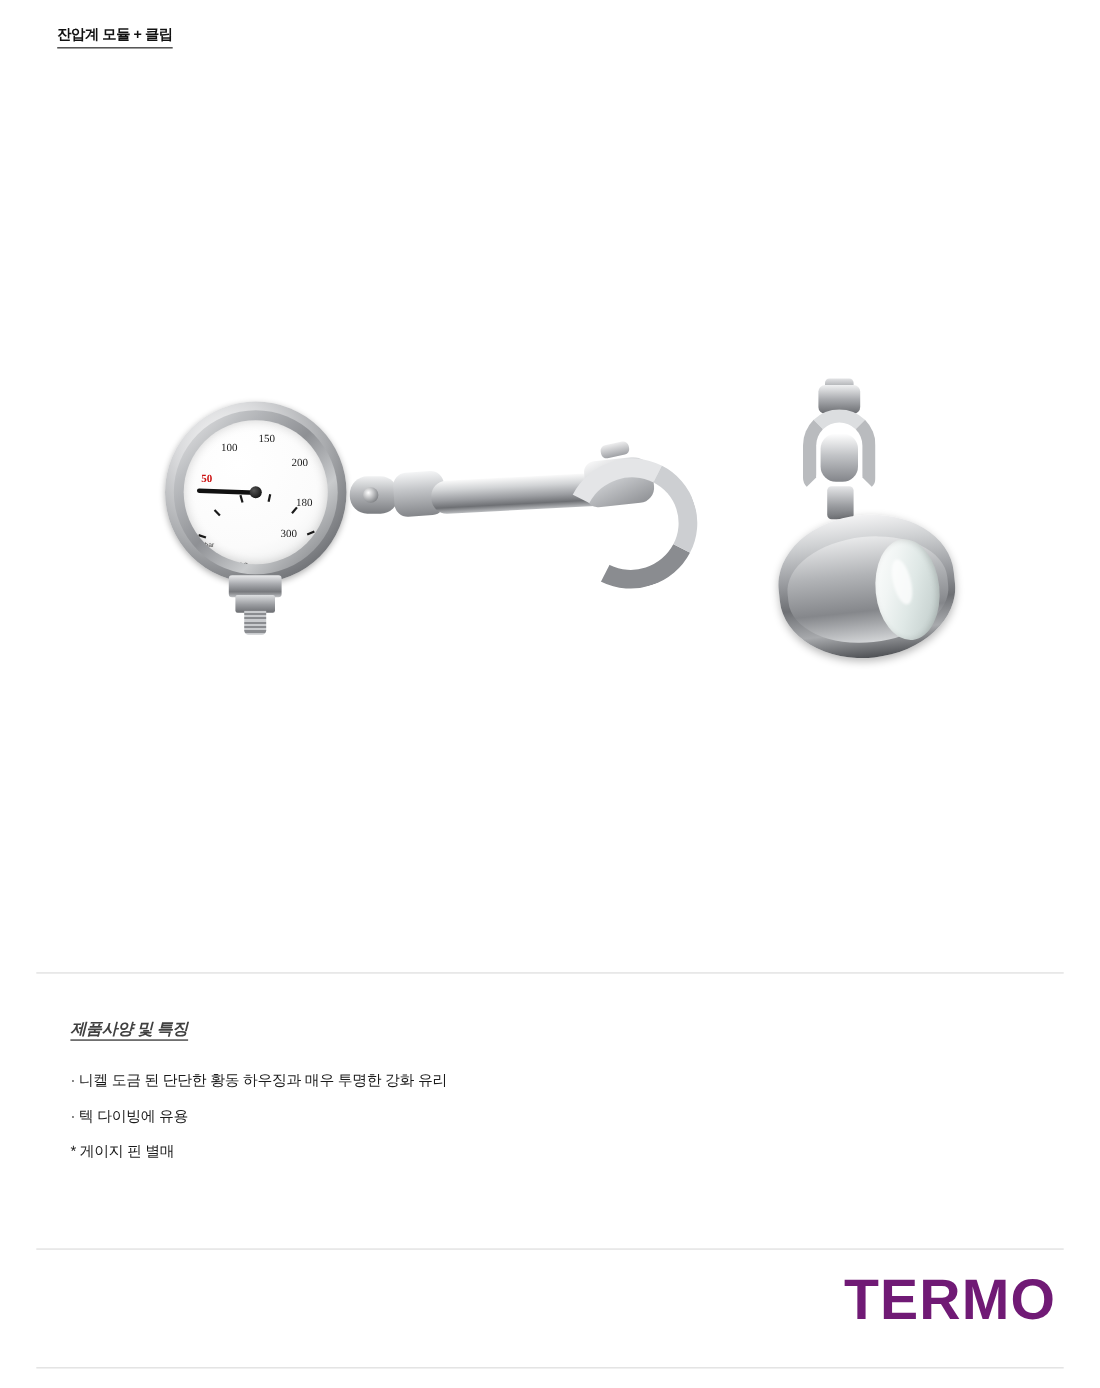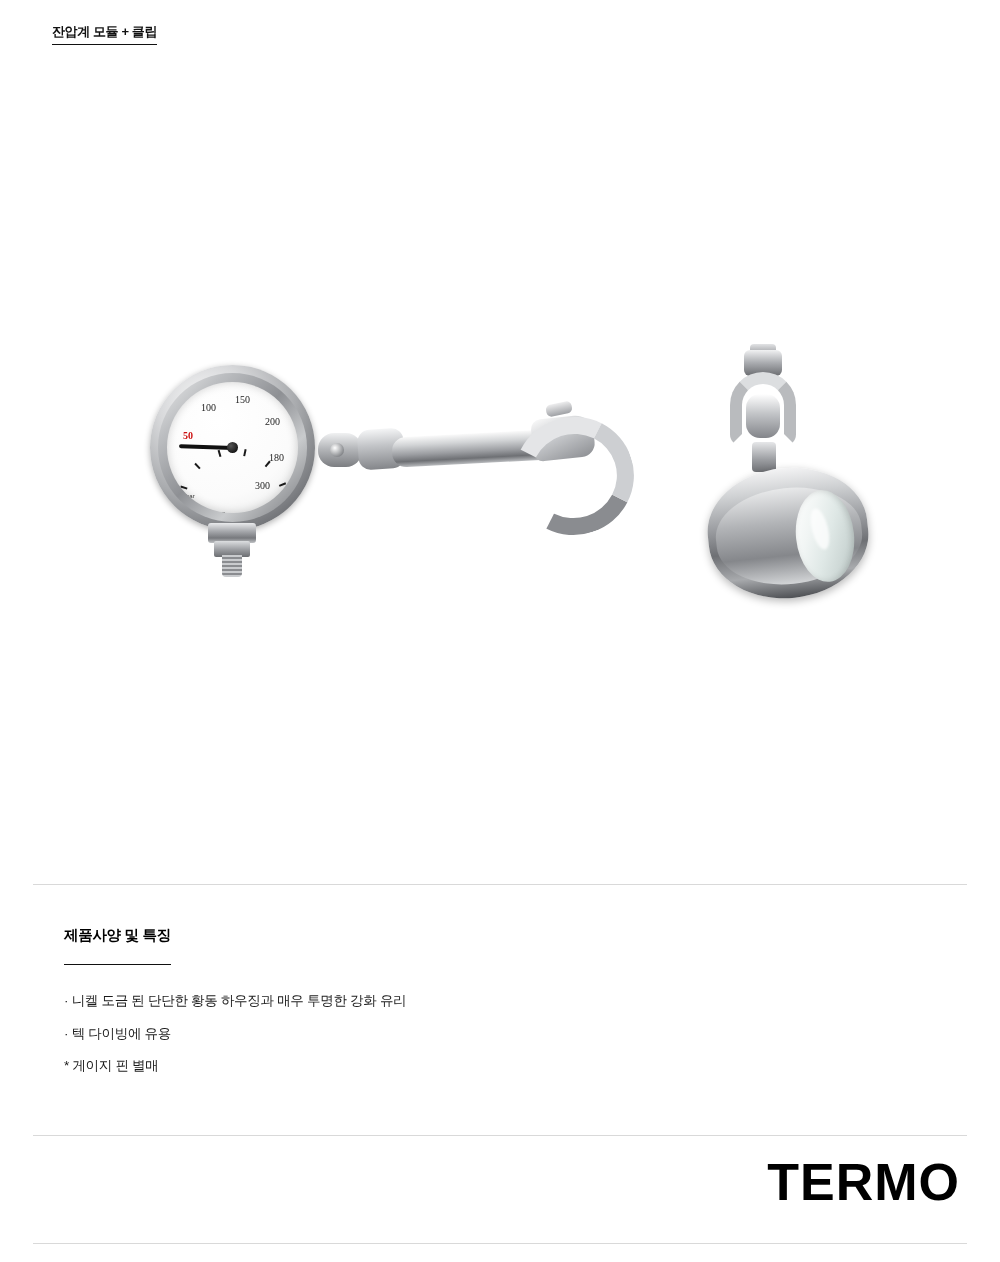--- a/index.html
+++ b/index.html
@@ -359,25 +359,26 @@
   
   .spec {
     position: absolute;
     left: 64px;
     top: 926px;
     width: 700px;
   }
   .spec-title {
     font-size: 14.5px;
     font-weight: bold;
-    color: #000000;
+    color: #404040;
     border-bottom: 1.5px solid #111111;
     display: inline-block;
-    padding-bottom: 19px;
+    padding-bottom: 0;
     letter-spacing: -0.3px;
+    font-style: italic;
   }
   .spec-list {
     margin: 28px 0 0 0;
     padding: 0;
     list-style: none;
   }
   .spec-list li {
     font-size: 13.5px;
     color: #1a1a1a;
     line-height: 1.15;
@@ -386,21 +387,21 @@
   }
 
   
   .brand {
     position: absolute;
     right: 40px;
     top: 1152px;
     font-size: 52px;
     font-weight: bold;
     letter-spacing: 1px;
-    color: #000000;
+    color: #701a75;
     font-family: "Liberation Sans", sans-serif;
   }
 </style>
 </head>
 <body>
 
 <div class="page">
 
   <div class="title-wrap">
     <div class="title">잔압계 모듈 + 클립</div>

